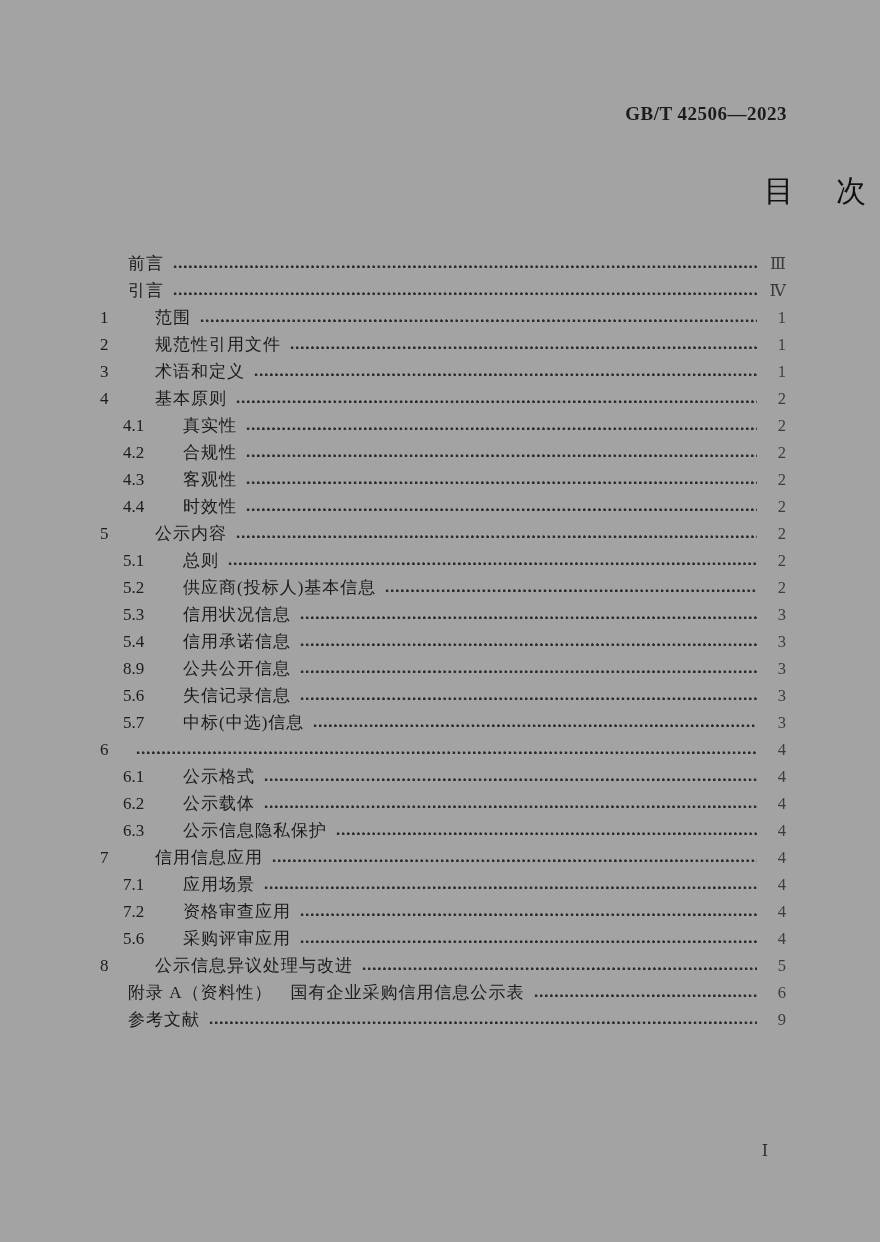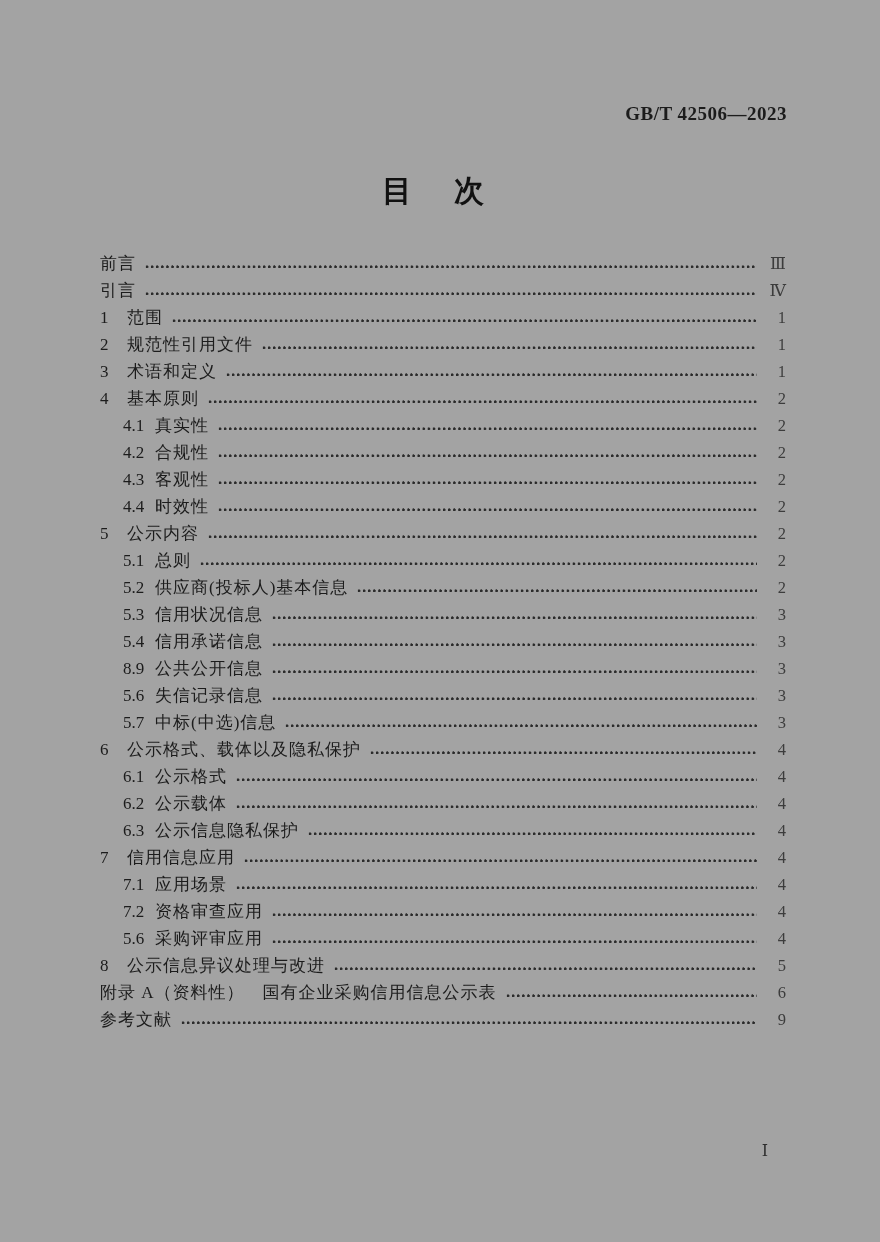--- a/index.html
+++ b/index.html
@@ -24,23 +24,23 @@
     font-weight: 700;
     letter-spacing: 0.5px;
     white-space: nowrap;
   }
   .doc-title {
     position: absolute;
     top: 171px;
     left: 0;
     right: 8px;
     margin: 0;
-    text-align: center;
+    text-align: right;
     font-family: "Liberation Sans", "DejaVu Sans", sans-serif;
-    font-weight: 700;
+    font-weight: 400;
     font-size: 30px;
     letter-spacing: 6px;
     color: #111111;
   }
   .toc {
     position: absolute;
     left: 100px;
     top: 250px;
     width: 686px;
   }
@@ -54,20 +54,21 @@
   }
   .toc-row .num {
     flex: none;
   }
   .lvl1 .num { width: 27px; }
   .lvl2 { padding-left: 23px; }
   .lvl2 .num { width: 32px; }
   .toc-row .label {
     flex: none;
     letter-spacing: 1px;
+    margin-left: 28px;
   }
   .toc-row .dots {
     flex: 1 1 auto;
     align-self: stretch;
     margin-left: 9px;
     margin-right: 7px;
     background-image: radial-gradient(circle at 2px 62%, #2a2a2a 1.15px, rgba(0,0,0,0) 1.6px);
     background-size: 5.1px 100%;
     background-repeat: repeat-x;
   }
@@ -198,21 +199,20 @@
         <span class="pg">3</span>
       </div>
       <div class="toc-row lvl2">
         <span class="num">5.7</span>
         <span class="label">中标(中选)信息</span>
         <span class="dots"></span>
         <span class="pg">3</span>
       </div>
       <div class="toc-row lvl1">
         <span class="num">6</span>
-        <span class="label">公示格式、载体以及隐私保护</span>
         <span class="dots"></span>
         <span class="pg">4</span>
       </div>
       <div class="toc-row lvl2">
         <span class="num">6.1</span>
         <span class="label">公示格式</span>
         <span class="dots"></span>
         <span class="pg">4</span>
       </div>
       <div class="toc-row lvl2">

